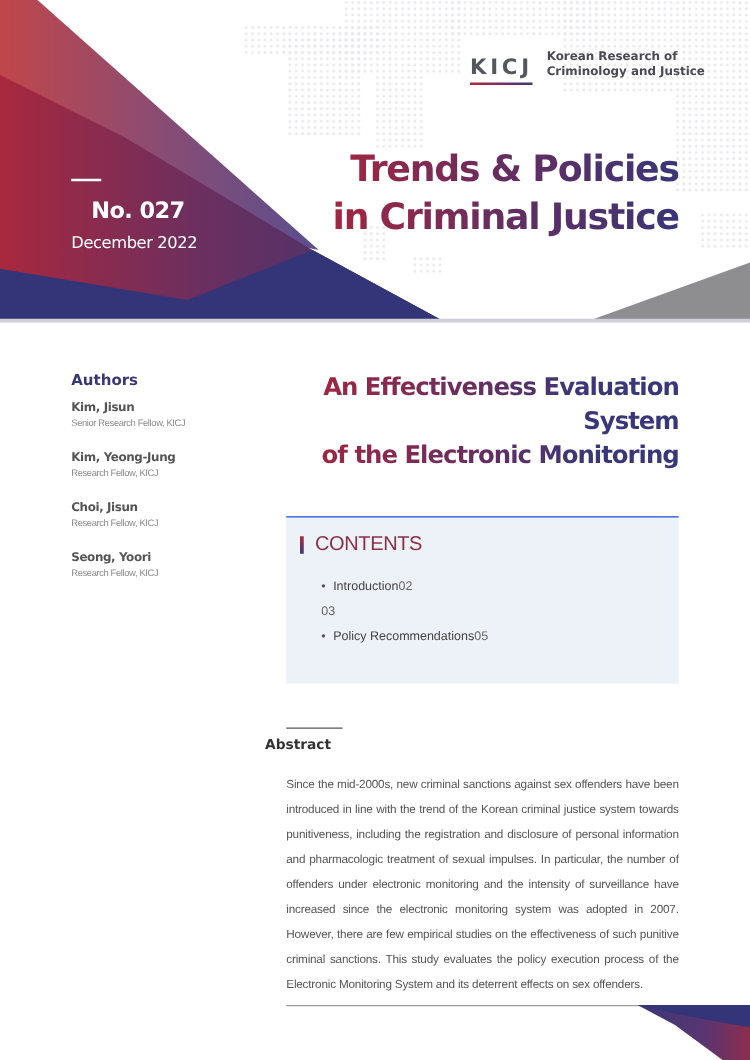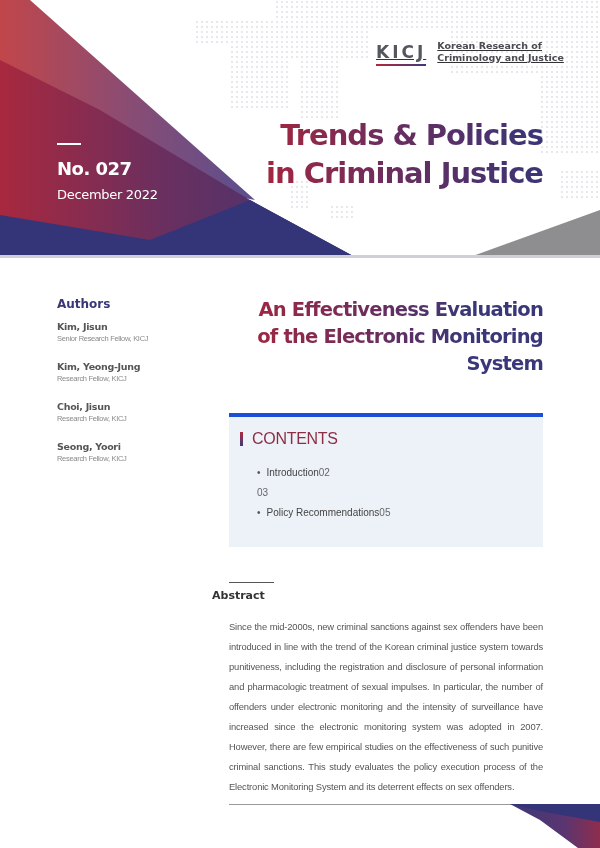--- a/index.html
+++ b/index.html
@@ -8,52 +8,52 @@
 
   .header {
     position: absolute; left: 0; top: 0; width: 600px; height: 257px;
     overflow: hidden; background: #ffffff;
   }
   .header svg.bg { position: absolute; left: 0; top: 0; }
   .header-line {
     position: absolute; left: 0; top: 255px; width: 600px; height: 3px; background: #cfd0d6;
   }
 
-  .logo { position: absolute; left: 376px; top: 40px; display: flex; align-items: center; text-decoration: underline; }
+  .logo { position: absolute; left: 376px; top: 40px; display: flex; align-items: flex-end; }
   .logo-mark { position: relative; font-family: "DejaVu Sans", sans-serif; font-size: 17px; font-weight: bold; letter-spacing: 3px; color: #55575f; line-height: 20px; }
   .logo-underline { position: absolute; left: 0; top: 22px; width: 50px; height: 2px; background: linear-gradient(90deg, #b7263a, #3b3a7e); }
   .logo-text { margin-left: 11px; font-family: "DejaVu Sans", sans-serif; font-size: 9.5px; color: #4a4b52; line-height: 12px; font-weight: bold; }
 
   .main-title {
     position: absolute; right: 57px; top: 116px; text-align: right;
     font-family: "DejaVu Sans", sans-serif; font-weight: bold; font-size: 29px; line-height: 38px;
     letter-spacing: -1px;
   }
   .main-title span { display: block; background: linear-gradient(90deg, #a3263f 0%, #6a2d5e 45%, #393577 100%); -webkit-background-clip: text; background-clip: text; color: transparent; }
 
   .issue-block { position: absolute; left: 57px; top: 143px; color: #fff; }
   .issue-dash { width: 24px; height: 2px; background: #fff; margin-bottom: 13px; }
-  .issue-no { font-family: "DejaVu Sans", sans-serif; font-weight: bold; font-size: 18px; line-height: 22px; letter-spacing: -0.5px; }
+  .issue-no { font-family: "DejaVu Sans", sans-serif; font-weight: bold; font-size: 18px; line-height: 22px; letter-spacing: -0.5px; margin-left: 16px; }
   .issue-date { font-family: "DejaVu Sans", sans-serif; font-size: 13px; line-height: 18px; margin-top: 6px; letter-spacing: -0.3px; }
 
   .authors { position: absolute; left: 57px; top: 297px; width: 160px; }
   .authors-title { font-family: "DejaVu Sans", sans-serif; font-weight: bold; font-size: 12px; color: #3a3776; margin-bottom: 9px; }
   .author { margin-bottom: 16px; }
   .author-name { font-family: "DejaVu Sans", sans-serif; font-weight: bold; font-size: 9.5px; color: #555; line-height: 13px; letter-spacing: -0.3px; }
   .author-role { font-size: 7.5px; color: #8a8a8a; line-height: 11px; letter-spacing: -0.3px; }
 
   .paper-title {
     position: absolute; right: 57px; top: 296px; width: 300px; text-align: right;
     font-family: "DejaVu Sans", sans-serif; font-weight: bold; font-size: 19.5px; line-height: 27px; letter-spacing: -0.8px;
   }
   .paper-title span { display: block; background: linear-gradient(90deg, #a3263f 0%, #6a2d5e 45%, #3a3778 75%, #3a3778 100%); -webkit-background-clip: text; background-clip: text; color: transparent; }
 
   .contents {
     position: absolute; left: 229px; top: 413px; width: 314px; height: 134px;
-    background: #edf1f8; border-top: 4px solid #1d4ed8;
+    background: #edf1f8; border-top: 1px solid #1d4ed8;
   }
   .contents-header { position: absolute; left: 11px; top: 13px; display: flex; align-items: center; }
   .contents-bar { width: 3px; height: 14px; background: linear-gradient(180deg, #b12a3e, #3b3a7e); margin-right: 9px; }
   .contents-title { font-size: 16px; color: #8c2f45; letter-spacing: -0.3px; }
   .contents-list { position: absolute; left: 28px; top: 46px; width: 272px; list-style: none; }
   .contents-item { display: flex; font-size: 10px; line-height: 20px; color: #444; }
   .contents-item .lbl::before { content: "•"; margin-right: 6px; color: #555; }
   .contents-item .pg { color: #666; }
 
   .abstract-rule { position: absolute; left: 229px; top: 582px; width: 45px; height: 1px; background: #555; }
@@ -148,22 +148,22 @@
     <div class="author-role">Research Fellow, KICJ</div>
   </div>
   <div class="author">
     <div class="author-name">Seong, Yoori</div>
     <div class="author-role">Research Fellow, KICJ</div>
   </div>
 </div>
 
 <div class="paper-title">
   <span>An Effectiveness Evaluation</span>
+  <span>System</span>
   <span>of the Electronic Monitoring</span>
-  <span>System</span>
 </div>
 
 <div class="contents">
   <div class="contents-header">
     <div class="contents-bar"></div>
     <div class="contents-title">CONTENTS</div>
   </div>
   <ul class="contents-list">
     <li class="contents-item">
       <span class="lbl">Introduction</span>

